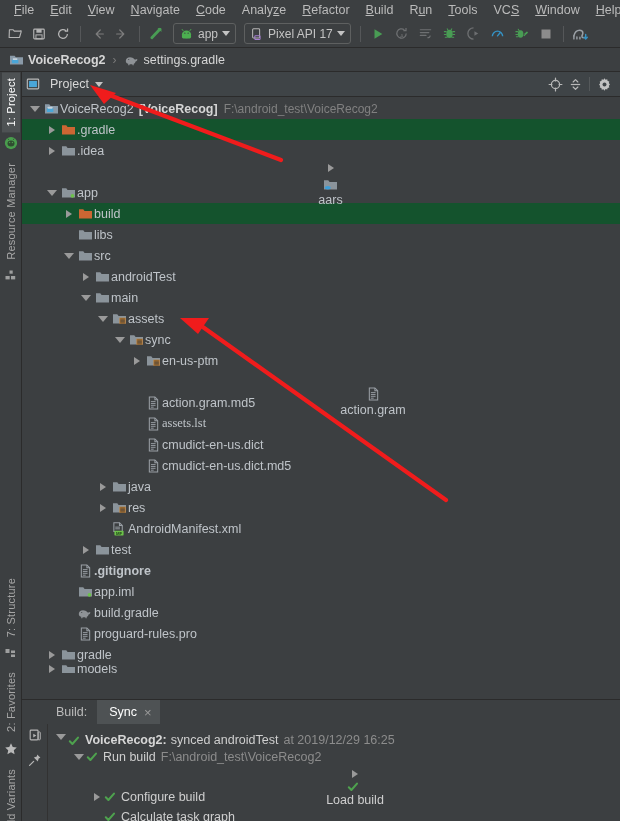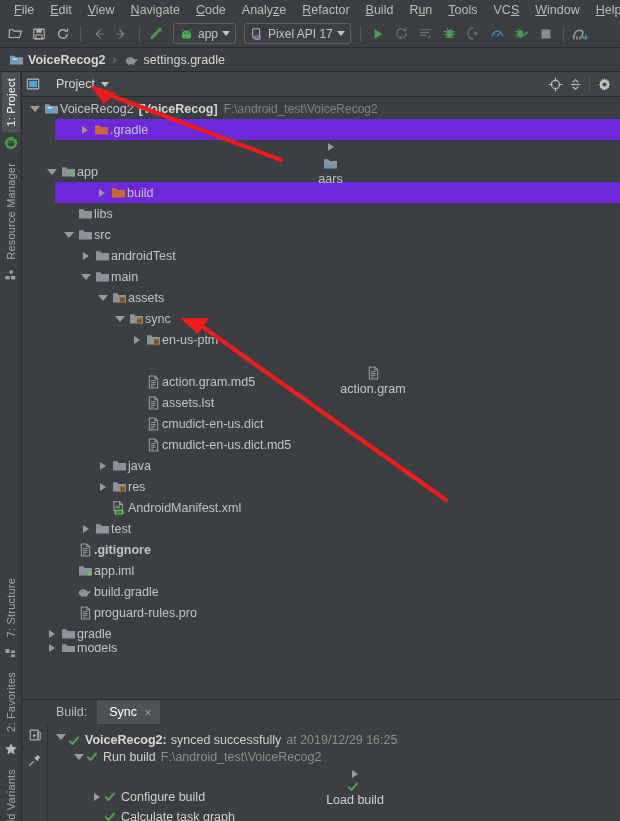--- a/index.html
+++ b/index.html
@@ -79,36 +79,36 @@
   .vtab.active { background: #4e5254; color: #ffffff; }
   .sicon { margin: 4px 0; opacity: .85; }
 
   
   .panel { flex: 1; display: flex; flex-direction: column; min-width: 0; }
   .panel-hdr {
     height: 25px; background: #3f4447;
     display: flex; align-items: center; padding: 0 6px 0 4px;
     border-bottom: 1px solid #2b2b2b;
   }
-  .panel-hdr .ptitle { font-size: 12.5px; color: #d8d8d8; margin-left: 16px; }
+  .panel-hdr .ptitle { font-size: 12.5px; color: #d8d8d8; margin-left: 10px; }
   .hdr-spacer { flex: 1; }
   .hdr-icn { width: 20px; height: 20px; display:flex; align-items:center; justify-content:center; }
   .vsep { width:1px; height:14px; background:#55595b; margin:0 4px; }
 
   
   .tree {
     flex: 1; background: #3c3f41; overflow: hidden;
     position: relative; padding-top: 1px;
   }
   .row {
     height: 21px; display: flex; align-items: center;
     white-space: nowrap; font-size: 12.5px; color: #a9b7c6;
     padding-right: 4px;
   }
-  .row.excluded { background: #6d28d9; margin-left: 33px; }
+  .row.excluded { background: #14532d; }
   .row .lbl { color: #bfc4c9; }
   .row .lbl.b { font-weight: bold; color: #d6d6d6; }
   .row .dim { color: #808080; margin-left: 6px; font-size: 12px; }
   .tri {
     width: 14px; height: 100%; display: flex;
     align-items: center; justify-content: center; flex: 0 0 14px;
   }
   .tri i {
     display:block; width:0; height:0;
     border-top: 4px solid transparent; border-bottom: 4px solid transparent;
@@ -391,20 +391,31 @@
             <span class="tri">
               <i></i>
             </span>
             <span class="ico">
               <svg width="15" height="13" viewBox="0 0 16 14">
                 <path d="M1 2.5h4.6L7 4.2H15v8.3H1z" fill="#cc6633"></path>
               </svg>
             </span>
             <span class="lbl">.gradle</span>
           </div>
+          <div class="row" style="padding-left: 23px;">
+            <span class="tri">
+              <i></i>
+            </span>
+            <span class="ico">
+              <svg width="15" height="13" viewBox="0 0 16 14">
+                <path d="M1 2.5h4.6L7 4.2H15v8.3H1z" fill="#8b949b"></path>
+              </svg>
+            </span>
+            <span class="lbl">.idea</span>
+          </div>
           <div class="row" style="padding-left: 23px; flex-direction: column;">
             <span class="tri">
               <i></i>
             </span>
             <span class="ico">
               <svg width="15" height="13" viewBox="0 0 16 14">
                 <path d="M1 2.5h4.6L7 4.2H15v8.3H1z" fill="#8b949b"></path>
                 <ellipse cx="5" cy="10.5" rx="3.2" ry="1.8" fill="#3d9ed8"></ellipse>
               </svg>
             </span>
@@ -529,21 +540,21 @@
             <span class="tri"></span>
             <span class="ico">
               <svg width="13" height="14" viewBox="0 0 14 15">
                 <path d="M2.5 1h6l3 3v10h-9z" fill="none" stroke="#9aa0a6" stroke-width="1.1"></path>
                 <path d="M8.5 1v3h3" fill="none" stroke="#9aa0a6" stroke-width="1.1"></path>
                 <path d="M4.2 6h5M4.2 8h5M4.2 10h5M4.2 12h3" stroke="#9aa0a6" stroke-width="1"></path>
               </svg>
             </span>
             <span class="lbl">action.gram.md5</span>
           </div>
-          <div class="row" style="padding-left: 108px;">
+          <div class="row" style="padding-left: 108px; font-family: Liberation Serif, serif;">
             <span class="tri"></span>
             <span class="ico">
               <svg width="13" height="14" viewBox="0 0 14 15">
                 <path d="M2.5 1h6l3 3v10h-9z" fill="none" stroke="#9aa0a6" stroke-width="1.1"></path>
                 <path d="M8.5 1v3h3" fill="none" stroke="#9aa0a6" stroke-width="1.1"></path>
                 <path d="M4.2 6h5M4.2 8h5M4.2 10h5M4.2 12h3" stroke="#9aa0a6" stroke-width="1"></path>
               </svg>
             </span>
             <span class="lbl">assets.lst</span>
           </div>
@@ -711,21 +722,21 @@
               <div class="brow" style="padding-left: 6px; align-items: flex-end;">
                 <span class="tri open">
                   <i></i>
                 </span>
                 <span class="chk" style="margin-right: 5px; display: inline-flex;">
                   <svg width="12" height="12" viewBox="0 0 12 12">
                     <path d="M1.8 6.2L4.4 9 10 2.6" fill="none" stroke="#4ea24e" stroke-width="2" stroke-linecap="round" stroke-linejoin="round"></path>
                   </svg>
                 </span>
                 <span class="bb">VoiceRecog2:</span>
-                <span class="nm" style="margin-left: 4px;">synced successfully</span>
+                <span class="nm" style="margin-left: 4px;">synced androidTest</span>
                 <span class="dm">at 2019/12/29 16:25</span>
               </div>
               <div class="brow" style="padding-left: 24px;">
                 <span class="tri open">
                   <i></i>
                 </span>
                 <span class="chk" style="margin-right: 5px; display: inline-flex;">
                   <svg width="12" height="12" viewBox="0 0 12 12">
                     <path d="M1.8 6.2L4.4 9 10 2.6" fill="none" stroke="#4ea24e" stroke-width="2" stroke-linecap="round" stroke-linejoin="round"></path>
                   </svg>

